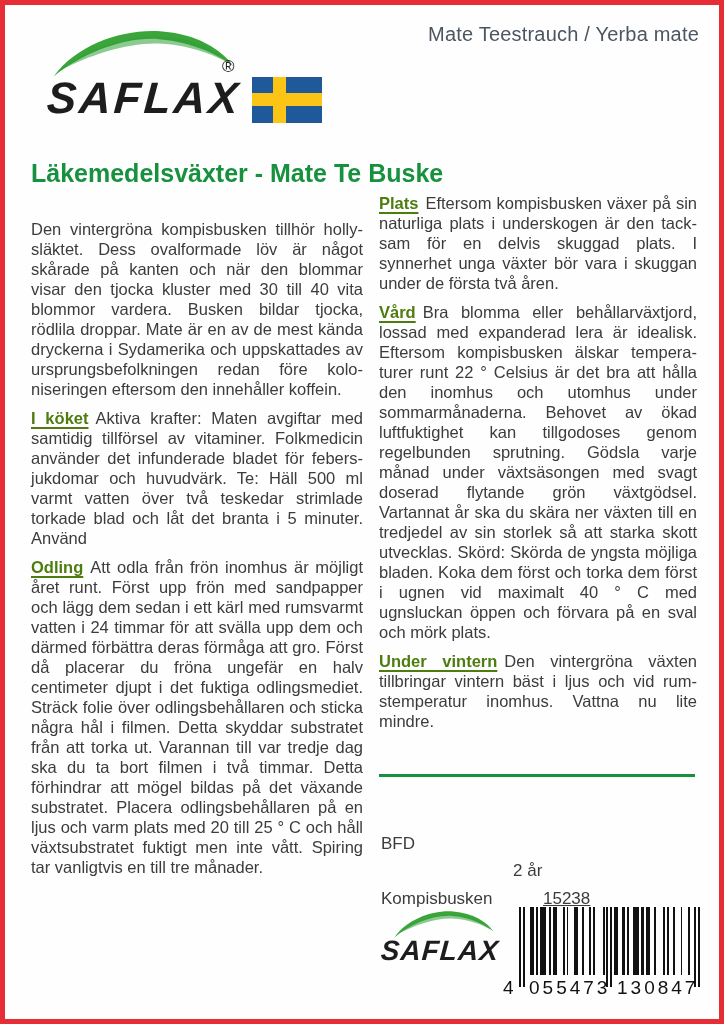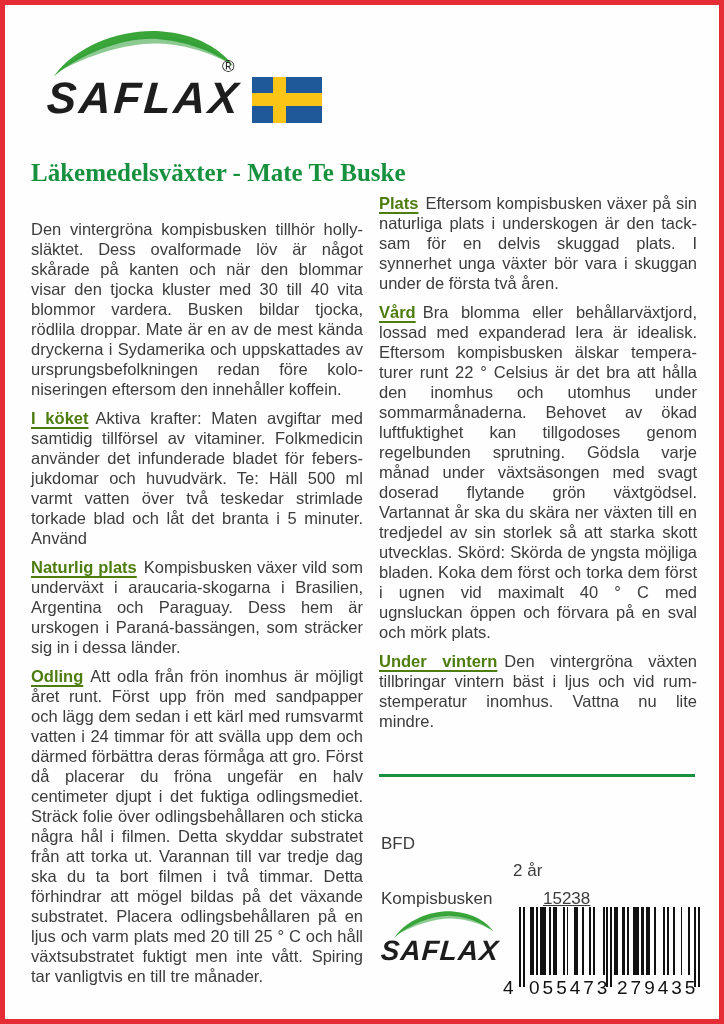--- a/index.html
+++ b/index.html
@@ -21,21 +21,21 @@
     font-size:44px; font-weight:700; font-style:italic; letter-spacing:3px;
     color:#1d1d1d; transform:skewX(-4deg);
   }
   .reg-mark { position:absolute; left:217px; top:52px; font-size:17px; color:#222; }
   .flag { position:absolute; left:247px; top:72px; width:70px; height:46px; background:#20599a; }
   .flag .v { position:absolute; left:21px; top:0; width:13px; height:46px; background:#fcc415; }
   .flag .h { position:absolute; left:0; top:16px; width:70px; height:13px; background:#fcc415; }
 
   .page-title {
     position:absolute; left:26px; top:154px;
-    font-size:25px; font-weight:700; color:#17913e;font-family:Liberation Serif, serif;
+    font-size:25px; font-weight:700; color:#17913e;
   }
 
   
   .col { position:absolute; font-size:16.5px; line-height:20px; color:#3c3c3c; }
   .col p { text-align:justify; margin-bottom:9px; hyphens:manual; }
   .col-left  { left:26px;  top:214px; width:332px; }
   .col-right { left:374px; top:188px; width:318px; }
   .latin-name {
     font-size:24px; color:#17913e; text-align:right; margin-bottom:8px;
     letter-spacing:0.3px;
@@ -65,38 +65,38 @@
   .bc-digit { position:absolute; font-size:19px; color:#111; letter-spacing:3px; }
   .bc-d4 { left:-2px; top:70px; width:16px; }
   .bc-g1 { left:24px; top:70px; width:74px; text-align:left; }
   .bc-g2 { left:112px; top:70px; width:74px; text-align:center; }
 </style>
 </head>
 <body>
 
 <div class="page">
 
+  <div class="product-name">Mate Teestrauch / Yerba mate</div>
 
   <svg class="logo-arc" viewBox="0 0 200 60" preserveAspectRatio="none" aria-hidden="true">
     <path d="M3 57 C28 20, 78 2, 118 5 C158 8, 184 26, 197 45 C184 34, 154 17, 117 14 C80 11, 34 30, 3 57 Z" fill="#3aa63a"></path>
     <path d="M10 50 C40 22, 90 8, 130 12 C160 15, 180 28, 192 42 C176 31, 146 20, 116 19 C82 18, 40 33, 10 50 Z" fill="#2f9e38" opacity="0.55"></path>
   </svg>
   <div class="brand-big">SAFLAX</div>
   <span class="reg-mark">®</span>
   <div class="flag">
     <div class="v"></div>
     <div class="h"></div>
   </div>
 
   <h1 class="page-title">Läkemedelsväxter - Mate Te Buske</h1>
 
   <div class="col col-left">
     <p>Den vintergröna kompisbusken tillhör holly­släktet. Dess ovalformade löv är något skårade på kanten och när den blommar visar den tjocka kluster med 30 till 40 vita blommor vardera. Busken bildar tjocka, rödlila droppar. Mate är en av de mest kända dryckerna i Sydamerika och uppskattades av ursprungsbefolkningen redan före kolo­niseringen eftersom den innehåller koffein.</p>
     <p><span class="sect">I köket</span><span>Aktiva krafter: Maten avgiftar med samtidig tillförsel av vitaminer. Folkmedicin använder det infunderade bladet för febers­jukdomar och huvudvärk. Te: Häll 500 ml varmt vatten över två teskedar strimlade torkade blad och låt det branta i 5 minuter. Använd</span></p>
-    <p><span class="sect">Naturlig plats</span><span>Kompisbusken växer vild som underväxt i araucaria-skogarna i Brasi­lien, Argentina och Paraguay. Dess hem är urskogen i Paraná-bassängen, som sträcker sig in i dessa länder.</span></p>
     <p><span class="sect">Odling</span><span>Att odla från frön inomhus är möjligt året runt. Först upp frön med sand­papper och lägg dem sedan i ett kärl med rumsvarmt vatten i 24 timmar för att svälla upp dem och därmed förbättra deras förmåga att gro. Först då placerar du fröna ungefär en halv centimeter djupt i det fuk­tiga odlingsmediet. Sträck folie över od­lingsbehållaren och sticka några hål i filmen. Detta skyddar substratet från att torka ut. Varannan till var tredje dag ska du ta bort filmen i två timmar. Detta förhindrar att mögel bildas på det växande substratet. Placera odlingsbehållaren på en ljus och varm plats med 20 till 25 ° C och håll växtsubstratet fuktigt men inte vått. Spiring tar vanligtvis en till tre månader.</span></p>
   </div>
 
   <div class="col col-right">
     <p><span class="sect">Plats</span><span>Eftersom kompisbusken växer på sin naturliga plats i underskogen är den tack­sam för en delvis skuggad plats. I synnerhet unga växter bör vara i skuggan under de första två åren.</span></p>
     <p><span class="sect">Vård</span><span>Bra blomma eller behållarväxtjord, lossad med expanderad lera är idealisk. Eftersom kompisbusken älskar tempera­turer runt 22 ° Celsius är det bra att hålla den inomhus och utomhus under sommarmåna­derna. Behovet av ökad luftfuktighet kan tillgodoses genom regelbunden sprutning. Gödsla varje månad under växtsäsongen med svagt doserad flytande grön växtgöd­sel. Vartannat år ska du skära ner växten till en tredjedel av sin storlek så att starka skott utvecklas. Skörd: Skörda de yngsta möjliga bladen. Koka dem först och torka dem först i ugnen vid maximalt 40 ° C med ugnsluckan öppen och förvara på en sval och mörk plats.</span></p>
     <p><span class="sect">Under vintern</span><span>Den vintergröna växten tillbringar vintern bäst i ljus och vid rum­stemperatur inomhus. Vattna nu lite mindre.</span></p>
   </div>
 
   <div class="divider"></div>
@@ -151,16 +151,16 @@
         <rect x="158.40" y="0" width="1.95" height="68" fill="#111"></rect>
         <rect x="162.20" y="0" width="1.95" height="68" fill="#111"></rect>
         <rect x="167.90" y="0" width="1.95" height="68" fill="#111"></rect>
         <rect x="175.50" y="0" width="1.95" height="68" fill="#111"></rect>
         <rect x="183.10" y="0" width="1.95" height="68" fill="#111"></rect>
         <rect x="188.80" y="0" width="1.95" height="80" fill="#111"></rect>
         <rect x="192.60" y="0" width="1.95" height="80" fill="#111"></rect>
       </svg>
     <span class="bc-digit bc-d4">4</span>
     <span class="bc-digit bc-g1">055473</span>
-    <span class="bc-digit bc-g2">279435</span>
+    <span class="bc-digit bc-g2">130847</span>
   </div>
 
 </div>
 
 </body></html>

